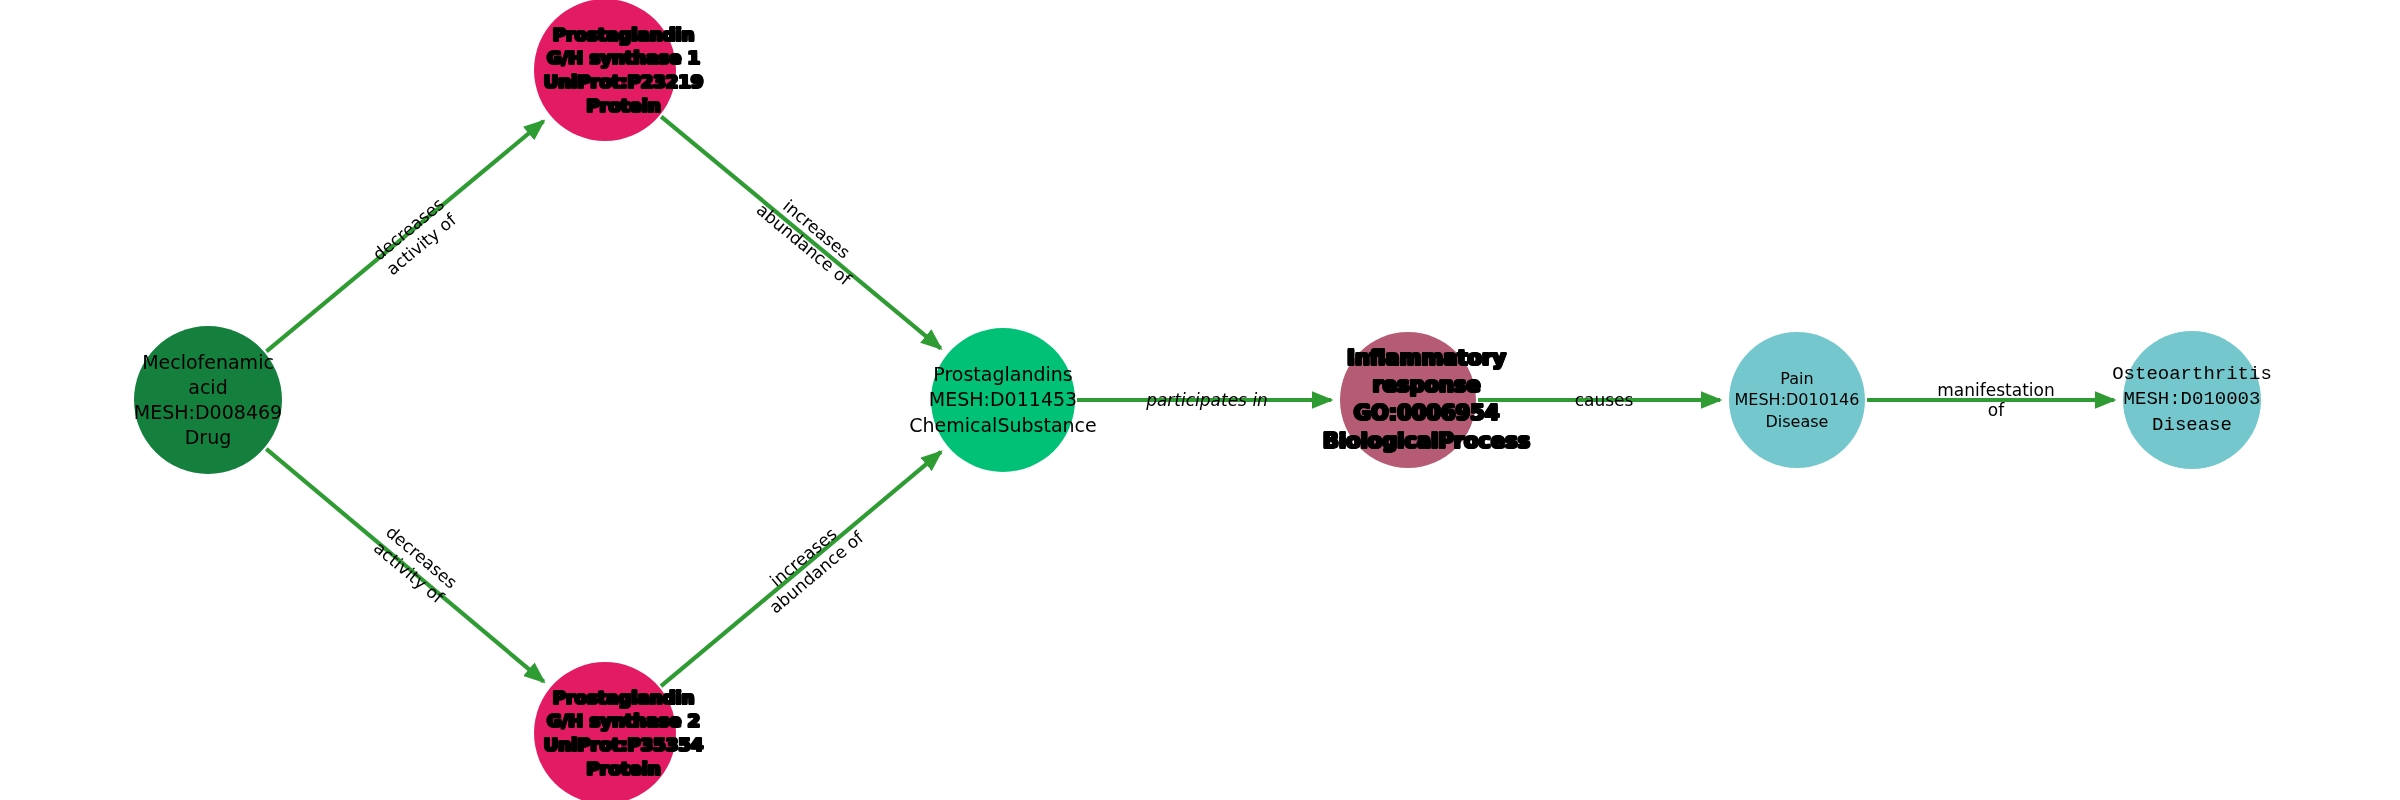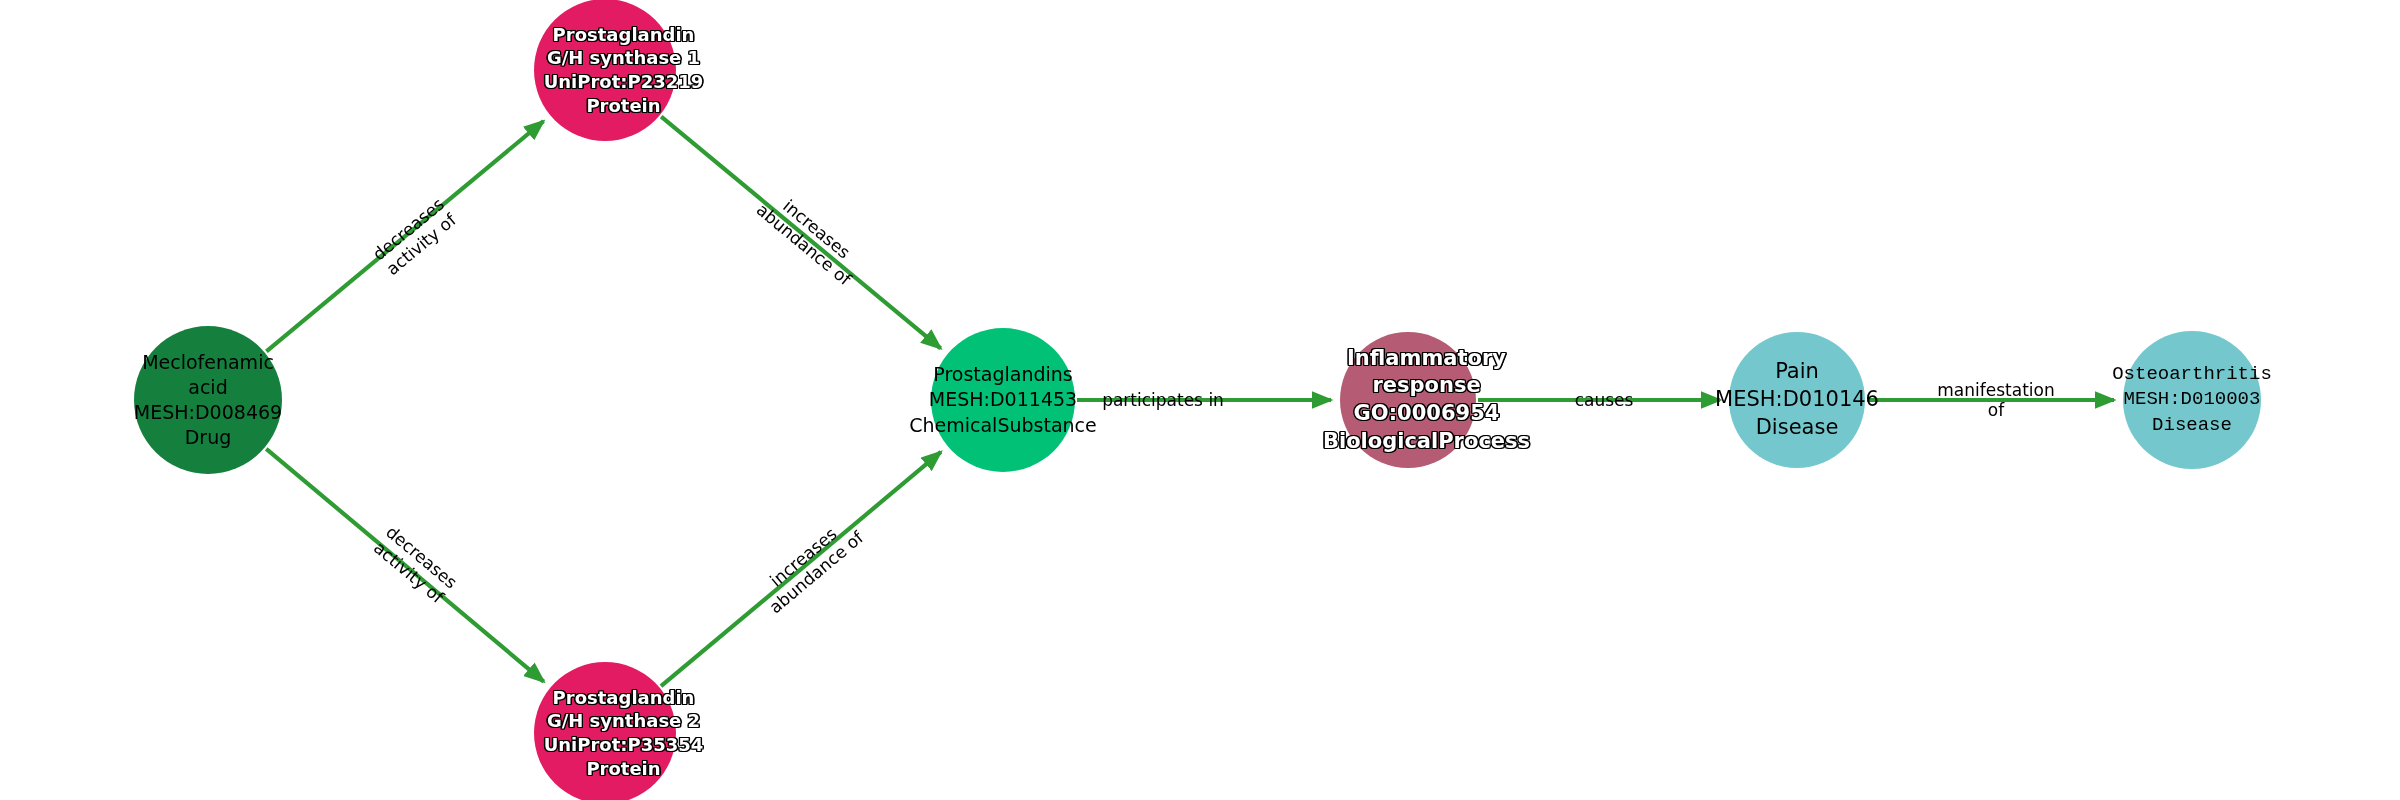--- a/index.html
+++ b/index.html
@@ -31,21 +31,21 @@
     box-sizing: border-box;
   }
   .node-label {
     text-align: center;
     white-space: nowrap;
     line-height: 1.32;
     pointer-events: none;
   }
   
   .node-label.outlined {
-    color: #ffffff;
+    color: #000000;
     font-weight: bold;
     text-shadow:
       -1.2px -1.2px 0 #000, 1.2px -1.2px 0 #000,
       -1.2px  1.2px 0 #000, 1.2px  1.2px 0 #000,
        0    -1.4px 0 #000,  0     1.4px 0 #000,
       -1.4px  0    0 #000,  1.4px  0    0 #000;
     margin-left: 37px;
   }
   .node-label.plain {
     color: #000000;
@@ -107,37 +107,37 @@
 MESH:D011453
 ChemicalSubstance</div>
       </div>
       <div class="node" style="left: 1340px; top: 332px; width: 136px; height: 136px; background: rgb(181, 91, 116);">
         <div class="node-label outlined" style="font-size: 21px; white-space: pre;">Inflammatory
 response
 GO:0006954
 BiologicalProcess</div>
       </div>
       <div class="node" style="left: 1729px; top: 332px; width: 136px; height: 136px; background: rgb(116, 200, 205);">
-        <div class="node-label plain" style="font-size: 21px; white-space: pre;">Pain
+        <div class="node-label plain" style="font-size: 16px; white-space: pre;">Pain
 MESH:D010146
 Disease</div>
       </div>
       <div class="node" style="left: 2123px; top: 331px; width: 138px; height: 138px; background: rgb(116, 200, 205);">
         <div class="node-label plain" style="font-size: 19px; white-space: pre; font-family: Liberation Mono, monospace;">Osteoarthritis
 MESH:D010003
 Disease</div>
       </div>
     </div>
   <div id="edge-label-layer">
       <div class="edge-label" style="left: 415px; top: 237px; transform: translate(-50%, -50%) rotate(-39.7deg);">decreases
 activity of</div>
       <div class="edge-label" style="left: 415px; top: 565px; transform: translate(-50%, -50%) rotate(40deg);">decreases
 activity of</div>
       <div class="edge-label" style="left: 810px; top: 237px; transform: translate(-50%, -50%) rotate(39.7deg);">increases
 abundance of</div>
       <div class="edge-label" style="left: 810px; top: 565px; transform: translate(-50%, -50%) rotate(-40deg);">increases
 abundance of</div>
-      <div class="edge-label" style="left: 1163px; top: 400px; transform: translate(-50%, -50%) rotate(0deg);">participates in</div>
+      <div class="edge-label" style="left: 1207px; top: 400px; transform: translate(-50%, -50%) rotate(0deg); font-style: italic;">participates in</div>
       <div class="edge-label" style="left: 1604px; top: 400px; transform: translate(-50%, -50%) rotate(0deg);">causes</div>
       <div class="edge-label" style="left: 1996px; top: 400px; transform: translate(-50%, -50%) rotate(0deg);">manifestation
 of</div>
     </div>
 </div>
 
 </body></html>

